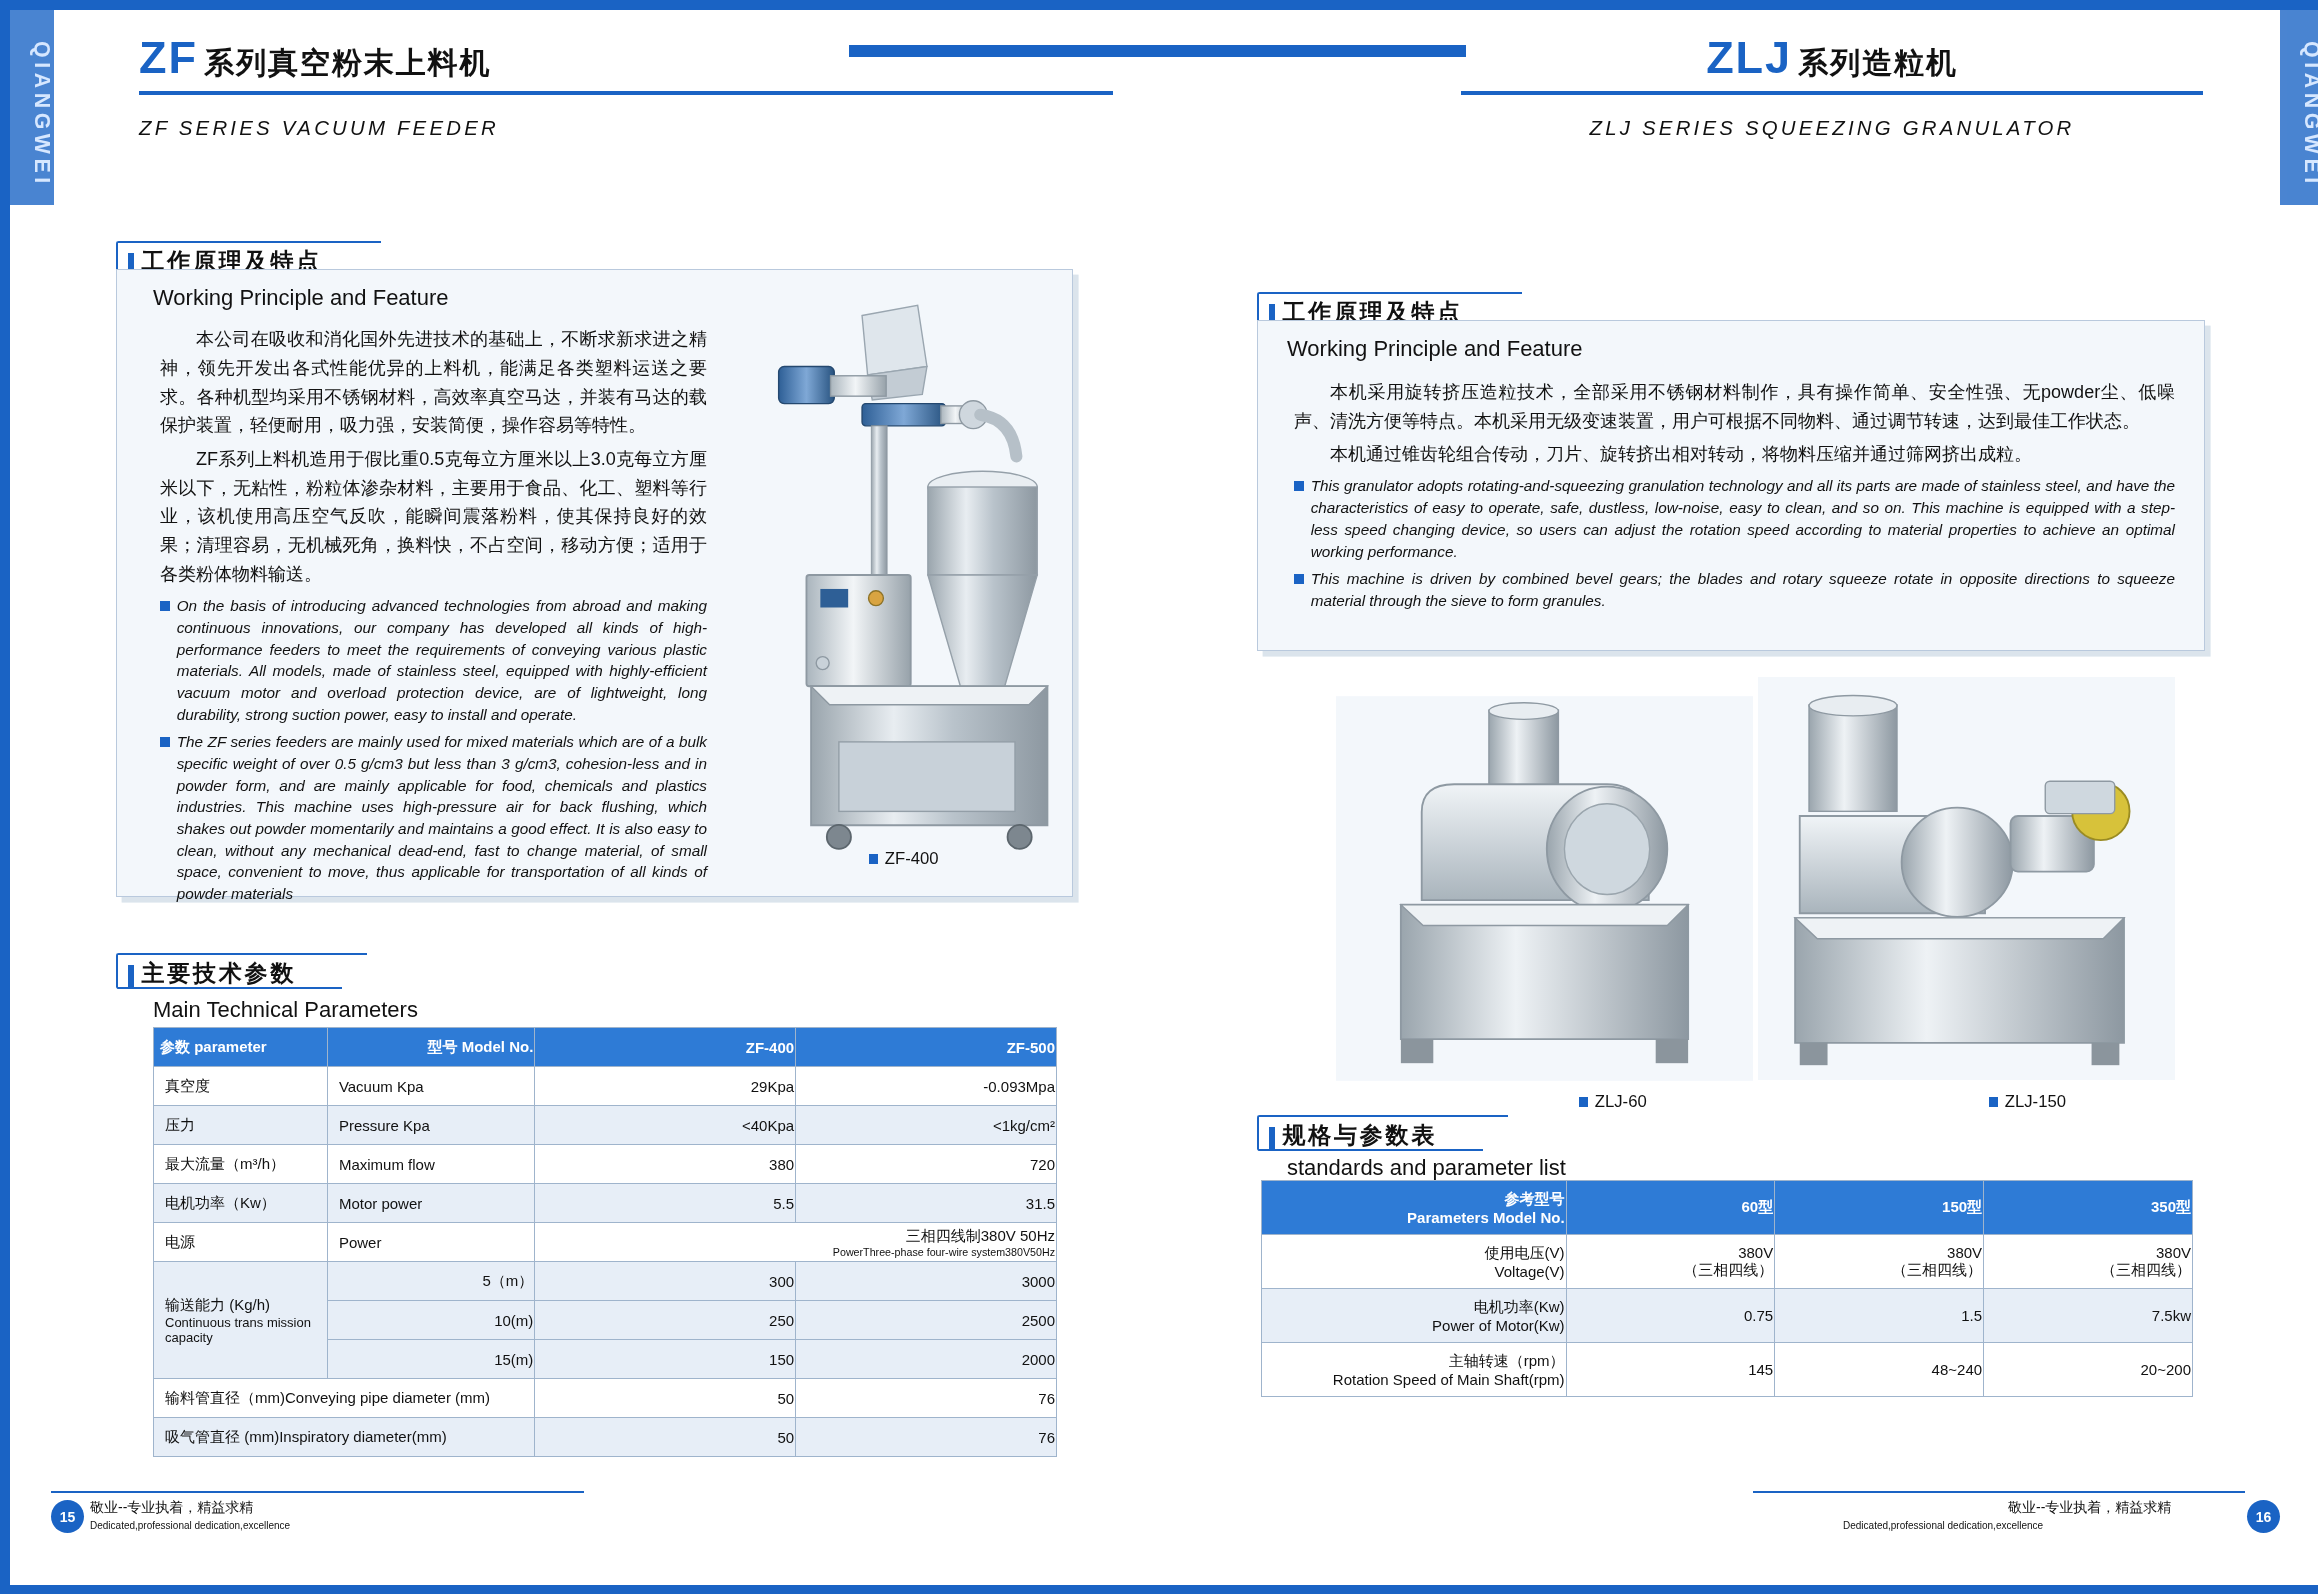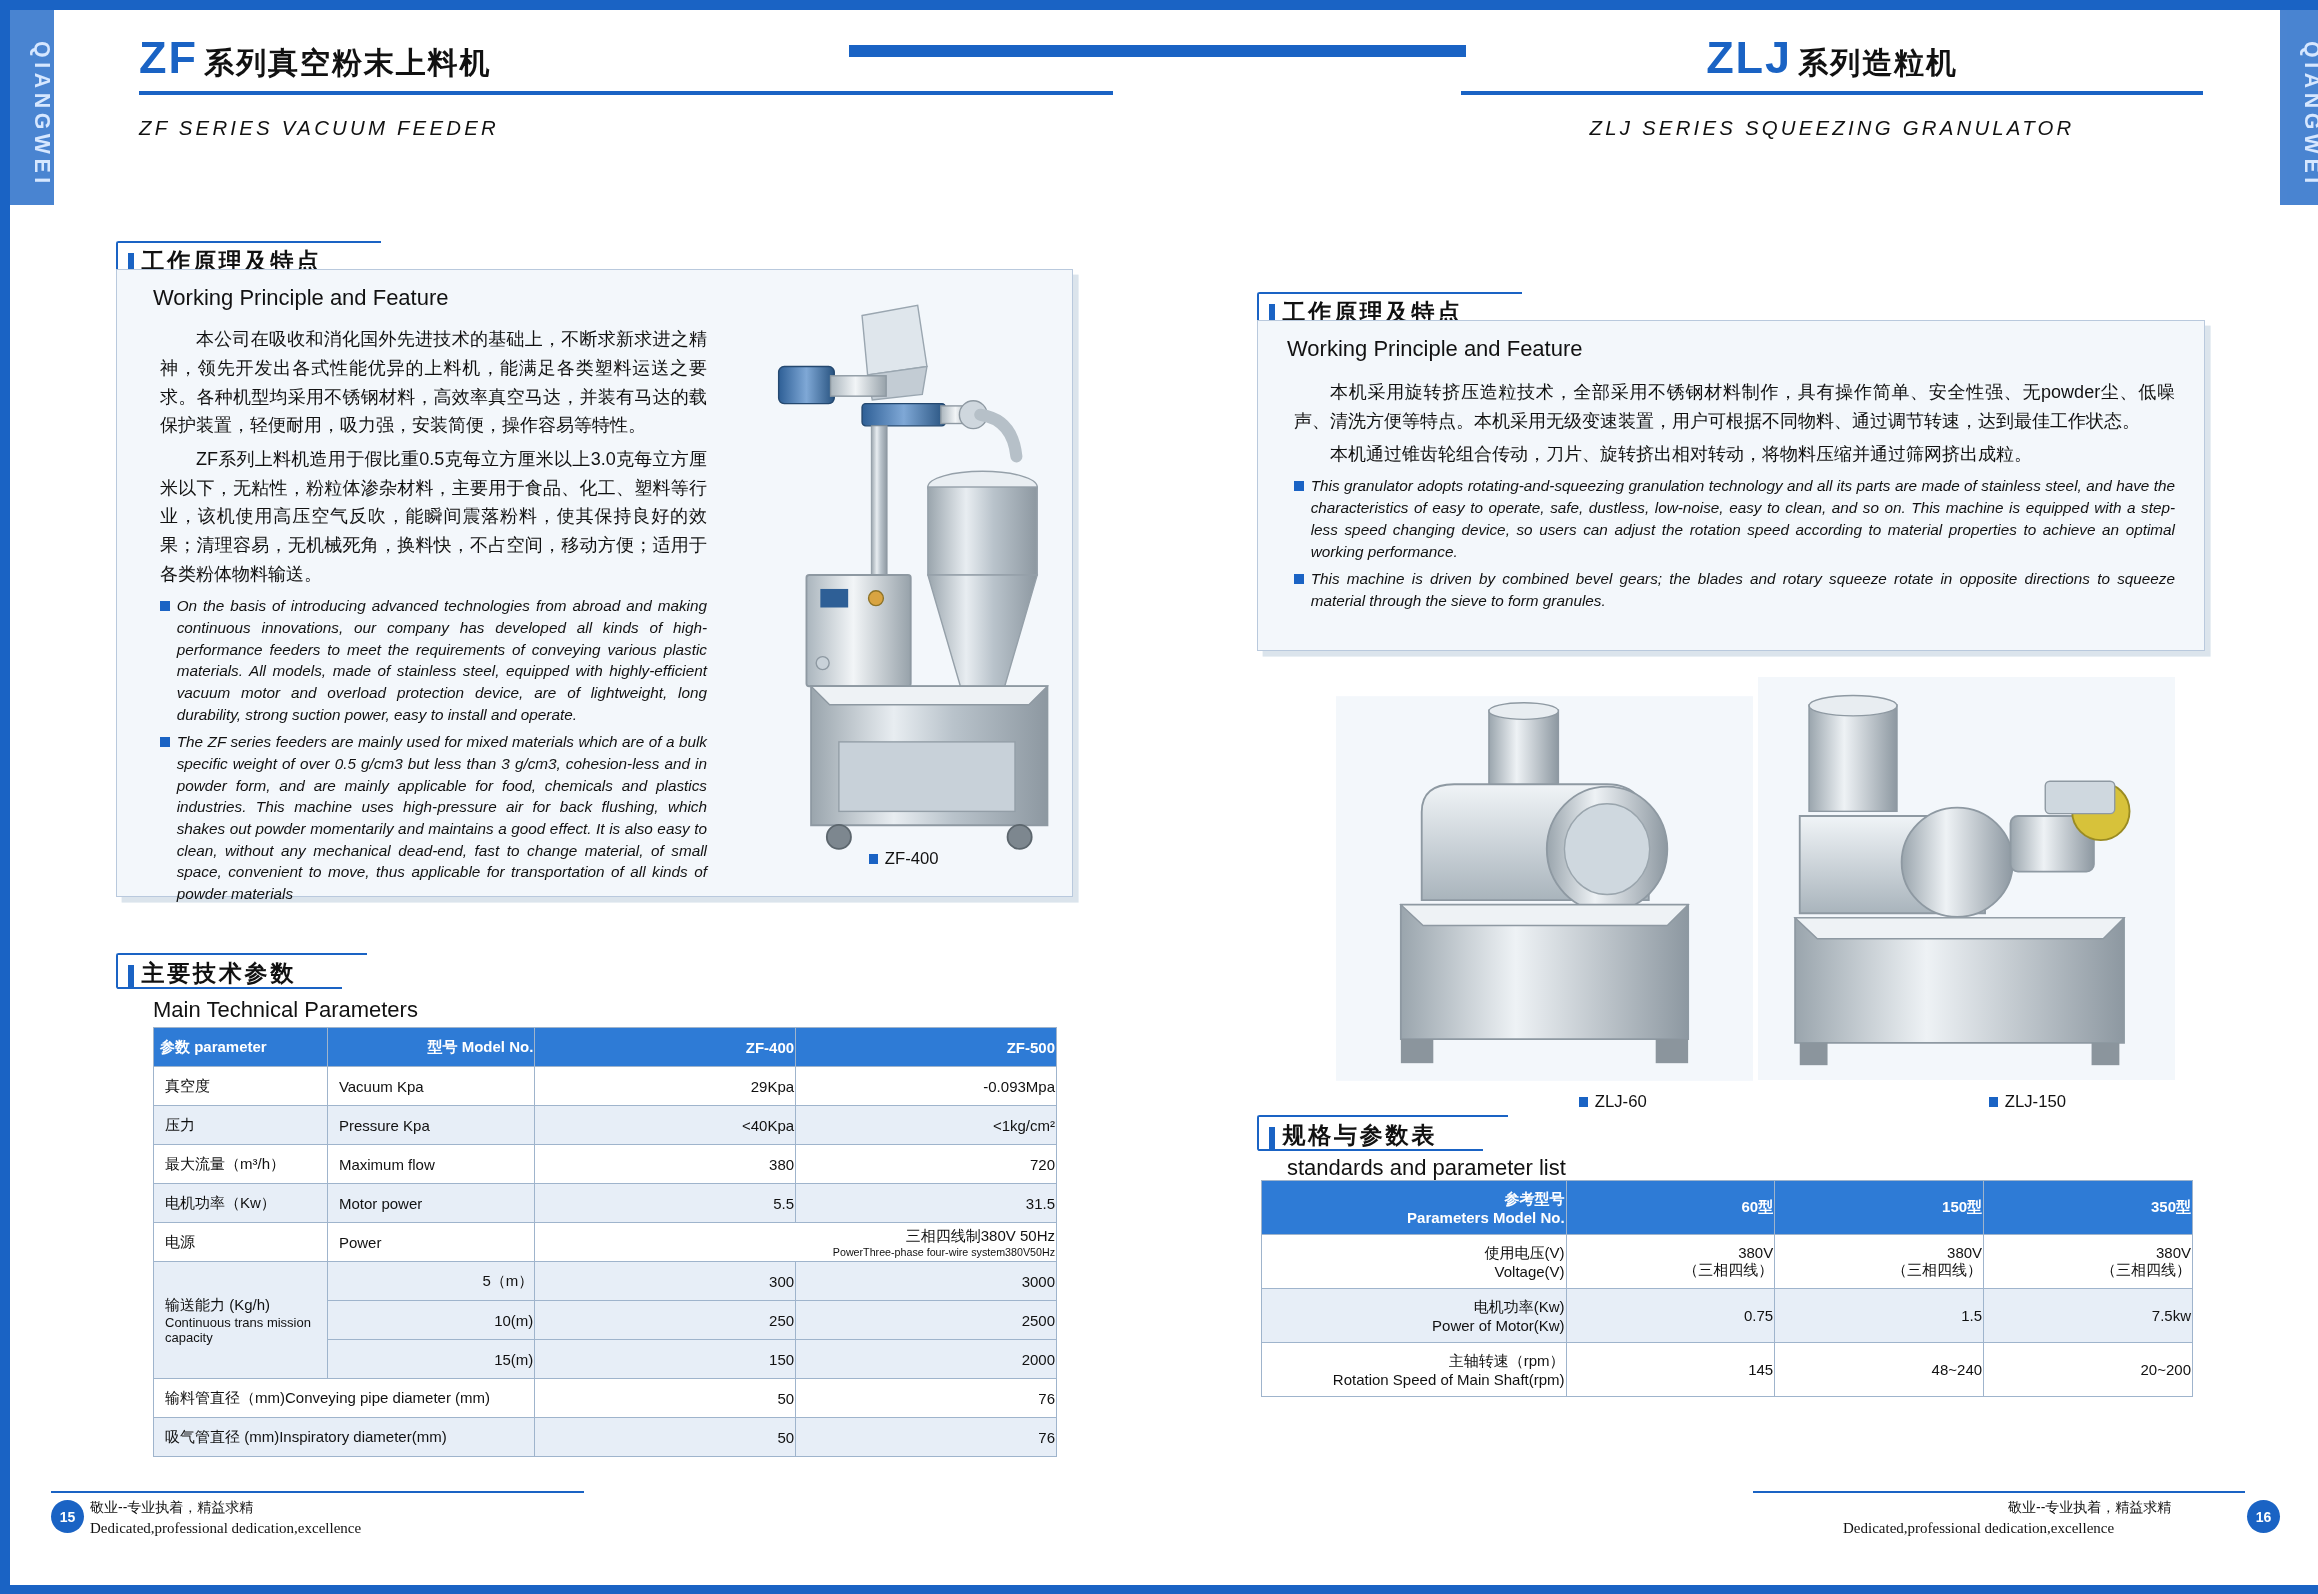--- a/index.html
+++ b/index.html
@@ -73,21 +73,21 @@
   .t1 .lbl{text-align:left;padding-left:11px;}
   .t1 .alt{background:#e7eef7;}
 
   .t2{left:1261px;top:1180px;width:932px;font-size:15px;}
   .t2 td{height:51px;}
   .t2 .alt{background:#e7eef7;}
 
   
   .pagenum{position:absolute;width:33px;height:33px;border-radius:50%;background:#1a63c4;color:#fff;font-size:14px;font-weight:bold;display:flex;align-items:center;justify-content:center;}
   .foot-cn{position:absolute;font-size:14px;color:#111;}
-  .foot-en{position:absolute;font-size:15px;color:#111;font-family:Liberation Serif, serif;}
+  .foot-en{position:absolute;font-size:10px;color:#111;}
   .foot-rule{position:absolute;height:1.9px;background:#1a63c4;}
 </style>
 </head>
 <body>
 
 <div class="page">
 
   <div class="frame-top"></div>
   <div class="frame-bottom"></div>
   <div class="frame-left"></div>

